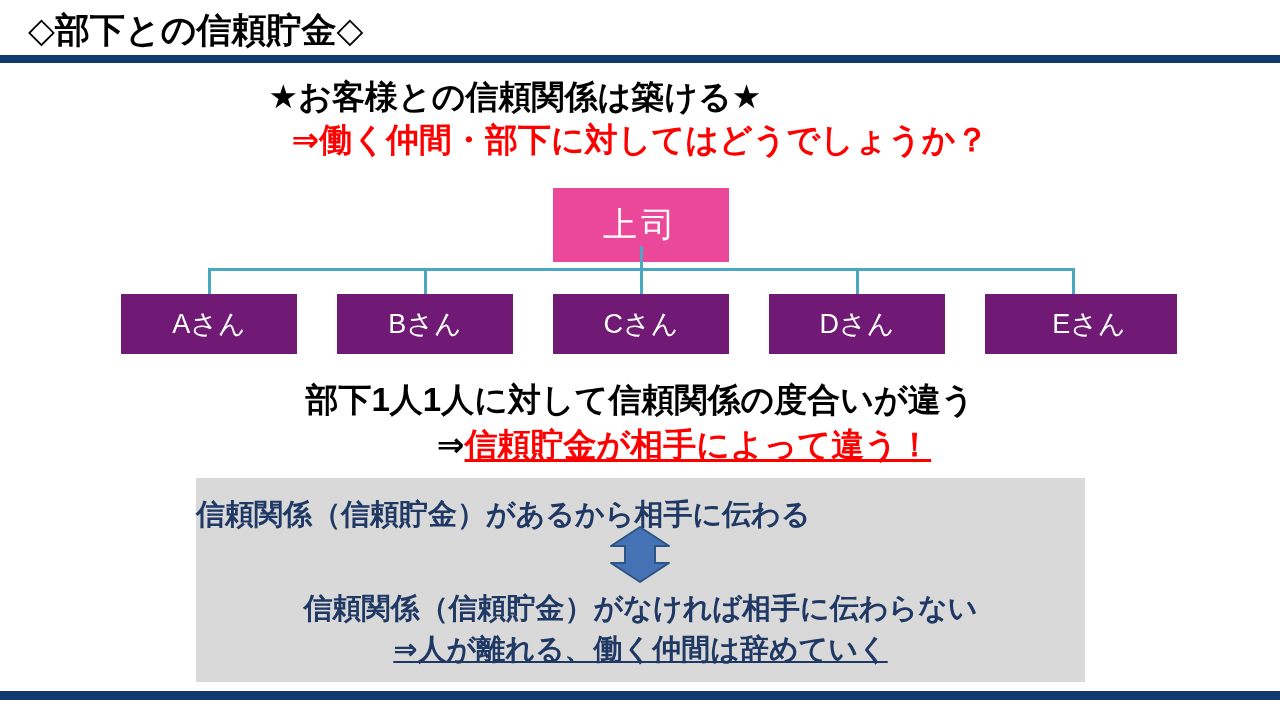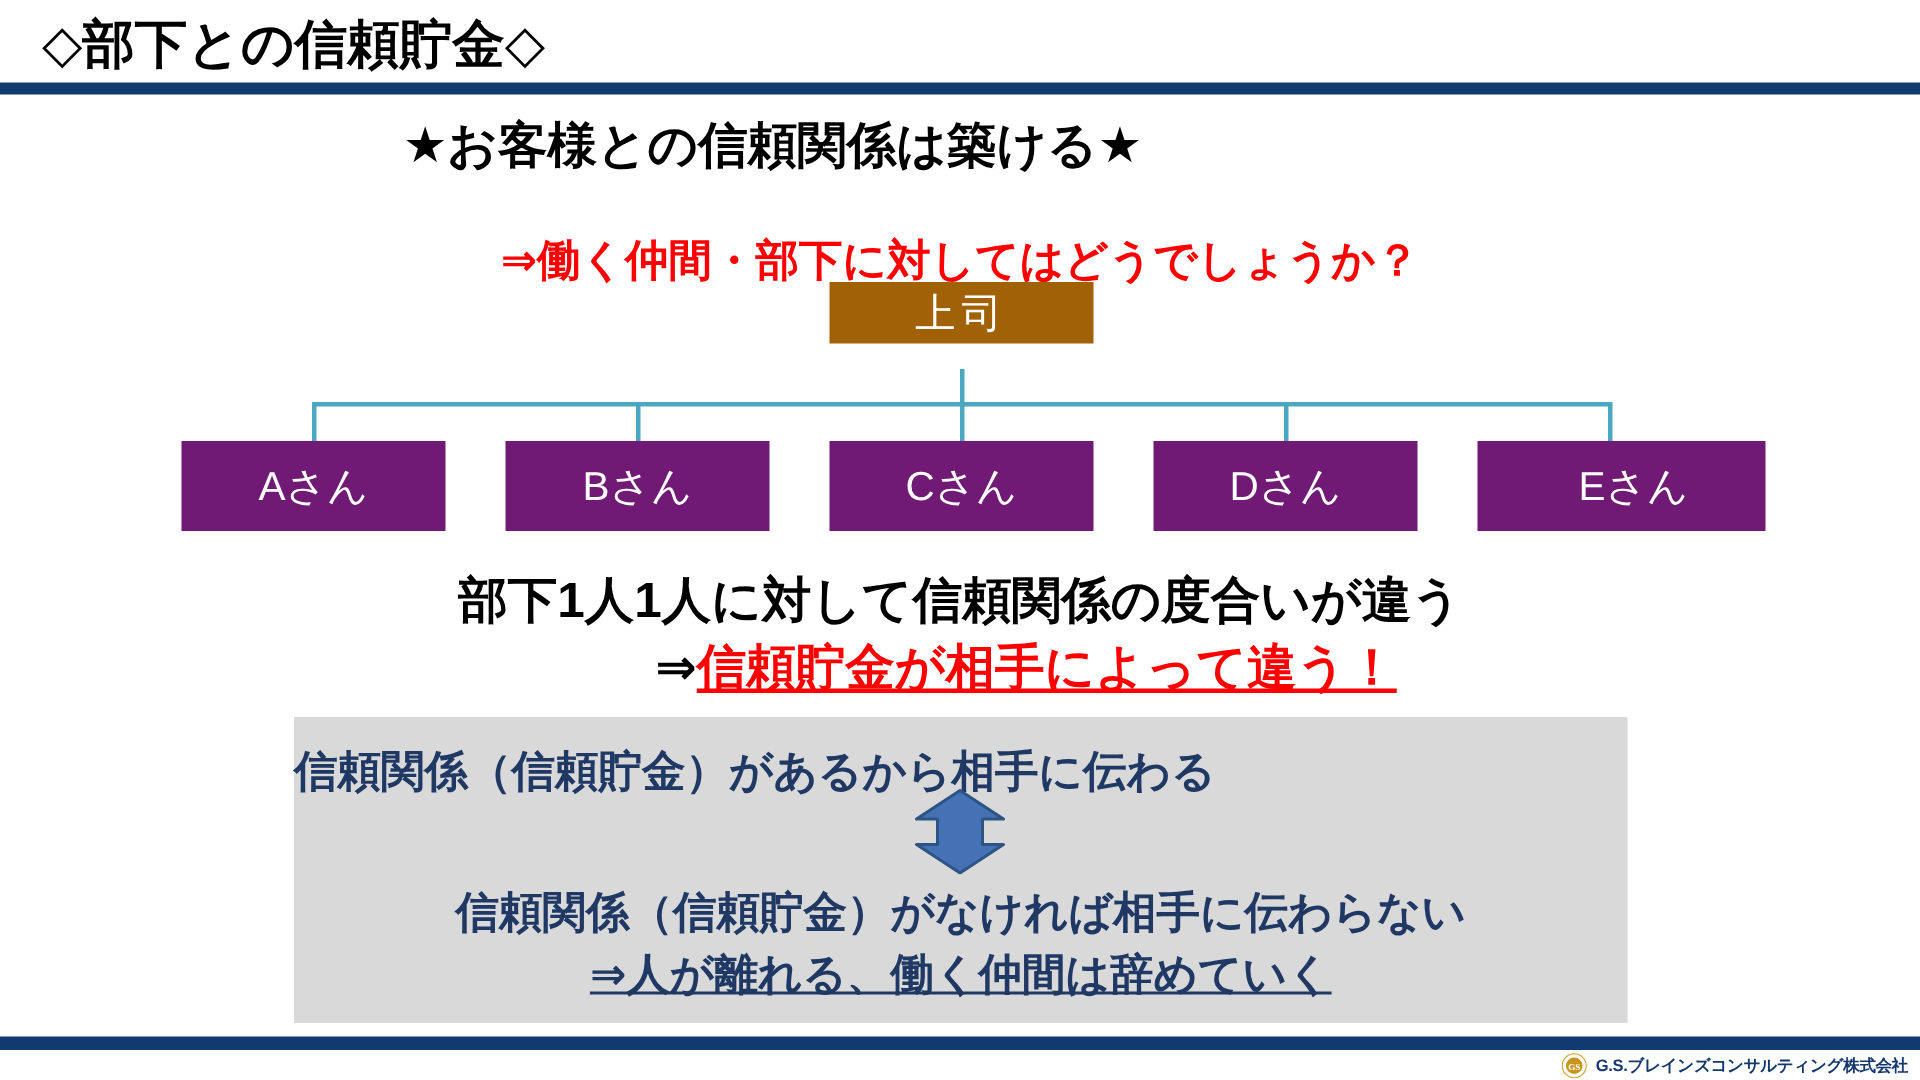--- a/index.html
+++ b/index.html
@@ -51,25 +51,24 @@
     font-weight: bold;
     color: #000000;
     white-space: nowrap;
   }
   #headline-2 {
     position: absolute;
     left: 0;
     top: 118px;
     width: 1280px;
     text-align: center;
-    font-size: 29px;
+    font-size: 33px;
     font-weight: bold;
     color: #FF0000;
     white-space: nowrap;
-    margin-top: 36px;
   }
 
   
   #org-chart {
     position: absolute;
     left: 0;
     top: 0;
     width: 1280px;
     height: 720px;
     pointer-events: none;
@@ -80,23 +79,23 @@
     align-items: center;
     justify-content: center;
     color: #ffffff;
     font-weight: normal;
     pointer-events: auto;
   }
   #node-boss {
     left: 553px;
     top: 188px;
     width: 176px;
-    height: 41px;
-    background: #a16207;
-    font-size: 27px;
+    height: 74px;
+    background: #ec4899;
+    font-size: 34px;
     letter-spacing: 4px;
   }
   .node-sub {
     top: 294px;
     width: 176px;
     height: 60px;
     background: #701a75;
     font-size: 27px;
   }
   #node-a { left: 121px; }
@@ -284,22 +283,14 @@
 
     <svg id="updown-arrow" viewBox="0 0 66 57">
       <polygon points="33,1 62,20 48,20 48,37 62,37 33,56 4,37 18,37 18,20 4,20" fill="#4472B4" stroke="#2E5485" stroke-width="2" stroke-linejoin="round"></polygon>
     </svg>
 
     <div id="panel-line-bot-1">信頼関係（信頼貯金）がなければ相手に伝わらない</div>
     <div id="panel-line-bot-2">⇒人が離れる、働く仲間は辞めていく</div>
   </div>
 
   <div id="footer-rule"></div>
-  <div id="footer-brand">
-    <svg id="brand-mark" viewBox="0 0 34 34">
-      <circle cx="17" cy="17" r="16" fill="#FFFFFF" stroke="#C9A227" stroke-width="1.4"></circle>
-      <circle cx="17" cy="17" r="11" fill="#C9951F"></circle>
-      <text x="17" y="22" text-anchor="middle" font-family="'Liberation Serif', serif" font-size="12" font-weight="bold" fill="#FFFFFF">GS</text>
-    </svg>
-    <span id="brand-text">G.S.ブレインズコンサルティング株式会社</span>
-  </div>
 
 </div>
 
 </body></html>

